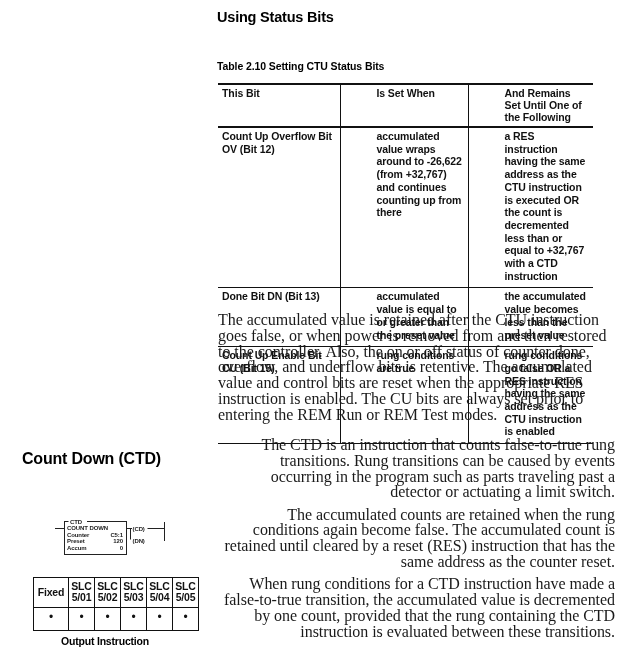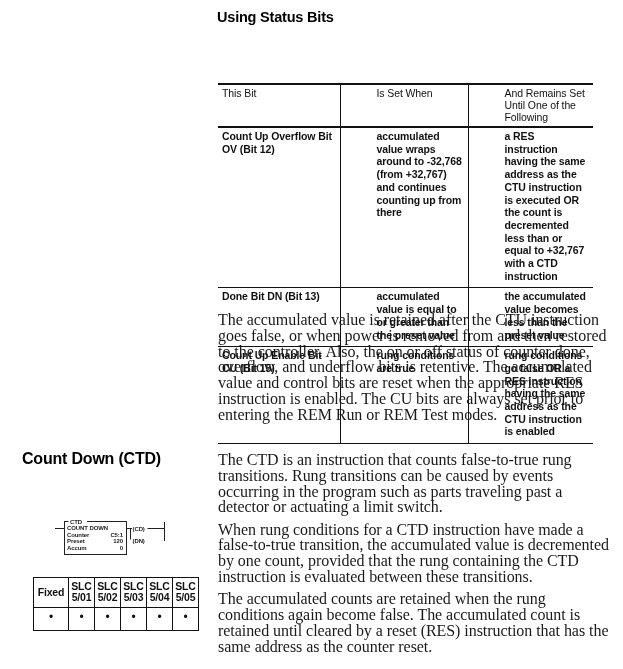--- a/index.html
+++ b/index.html
@@ -19,37 +19,37 @@
   .tbl-caption {
     position:absolute; left:217px; top:60px;
     font-size:10.5px; font-weight:700; letter-spacing:-0.1px; color:#000;
   }
   table.status {
     position:absolute; left:218px; top:83px; width:375px;
     border-collapse:collapse; table-layout:fixed;
     border-top:2px solid #111;
   }
   table.status th {
-    font-size:10.5px; line-height:12px; font-weight:400; text-align:left;
+    font-size:10.5px; line-height:12px; font-weight:700; text-align:left;
     vertical-align:top; padding:2px 5px 3px 4px; letter-spacing:-0.1px;
     border-bottom:2px solid #111;
   }
   table.status td {
     font-size:10.5px; line-height:12.7px; text-align:left; vertical-align:top;
     padding:2px 5px 5px 4px; letter-spacing:-0.1px;
     border-bottom:1px solid #111;
     font-weight:bold;
   }
   table.status th + th, table.status td + td { border-left:1px solid #111;padding-left:36px; }
   .serif {
     font-family:"Liberation Serif", serif; font-size:16px; line-height:15.8px;
     color:#1a1a1a; letter-spacing:-0.05px;
   }
   .para-retention { position:absolute; left:218px; top:312px; width:397px; }
-  .ctd-text { position:absolute; left:218px; top:452px; width:397px; }
+  .ctd-text { position:absolute; left:218px; top:437px; width:397px;text-align:right; }
   .ctd-text p { margin:0 0 6.5px 0; }
   svg.ladder { position:absolute; left:55px; top:515px; }
   svg.ladder text {
     font-family:"Liberation Sans", sans-serif; font-weight:700; fill:#222;
     letter-spacing:-0.1px;
   }
   table.avail {
     position:absolute; left:33px; top:577px; width:165px;
     border-collapse:collapse; table-layout:fixed;border-radius:13px;
   }
@@ -68,38 +68,39 @@
     font-size:10.5px; font-weight:700; letter-spacing:-0.2px; color:#000;
   }
 </style>
 </head>
 <body>
 
 <div class="page">
 
   <div class="h1">Using Status Bits</div>
 
+  <div class="tbl-caption">Table 2.10 Setting CTU Status Bits</div>
 
   <table class="status">
     <colgroup>
       <col style="width:122px">
         <col style="width:128px">
         <col style="width:125px">
     </colgroup>
     <thead>
       <tr>
         <th>This Bit</th>
         <th>Is Set When</th>
         <th>And Remains Set Until One of the Following</th>
       </tr>
     </thead>
     <tbody>
       <tr>
         <td>Count Up Overflow Bit OV (Bit 12)</td>
-        <td>accumulated value wraps around to -32,768 (from +32,767) and continues counting up from there</td>
+        <td>accumulated value wraps around to -26,622 (from +32,767) and continues counting up from there</td>
         <td>a RES instruction having the same address as the CTU instruction is executed  OR the count is decremented less than or equal to +32,767 with a CTD instruction</td>
       </tr>
       <tr>
         <td>Done Bit DN (Bit 13)</td>
         <td>accumulated value is equal to or greater than the preset value</td>
         <td>the accumulated value becomes less than the preset value</td>
       </tr>
       <tr>
         <td>Count Up Enable Bit CU (Bit 15)</td>
         <td>rung conditions are true</td>
@@ -107,22 +108,22 @@
       </tr>
     </tbody>
   </table>
 
   <p class="serif para-retention">The accumulated value is retained after the CTU instruction goes false, or when power is removed from and then restored to the controller. Also, the on or off status of counter done, overflow, and underflow bits is retentive. The accumulated value and control bits are reset when the appropriate RES instruction is enabled. The CU bits are always set prior to entering the REM Run or REM Test modes.</p>
 
   <div class="h2">Count Down (CTD)</div>
 
   <div class="ctd-text serif">
     <p>The CTD is an instruction that counts false-to-true rung transitions. Rung transitions can be caused by events occurring in the program such as parts traveling past a detector or actuating a limit switch.</p>
+    <p>The accumulated counts are retained when the rung conditions again become false. The accumulated count is retained until cleared by a reset (RES) instruction that has the same address as the counter reset.</p>
     <p>When rung conditions for a CTD instruction have made a false-to-true transition, the accumulated value is decremented by one count, provided that the rung containing the CTD instruction is evaluated between these transitions.</p>
-    <p>The accumulated counts are retained when the rung conditions again become false. The accumulated count is retained until cleared by a reset (RES) instruction that has the same address as the counter reset.</p>
   </div>
 
   <svg class="ladder" width="125" height="60" viewBox="0 0 125 60">
     <g stroke="#222" stroke-width="1" fill="none">
       <line x1="0" y1="13.5" x2="9.5" y2="13.5"></line>
       <rect x="9.5" y="6.5" width="62" height="33"></rect>
       <line x1="71.5" y1="13.5" x2="77" y2="13.5"></line>
       <line x1="92.5" y1="13.5" x2="109.5" y2="13.5"></line>
       <line x1="109.5" y1="7" x2="109.5" y2="26"></line>
       <line x1="75.5" y1="13.5" x2="75.5" y2="24.5"></line>
@@ -169,14 +170,15 @@
         <td>•</td>
         <td>•</td>
         <td>•</td>
         <td>•</td>
         <td>•</td>
         <td>•</td>
       </tr>
     </tbody>
   </table>
 
+  <div class="avail-caption">Output Instruction</div>
 
 </div>
 
 </body></html>

